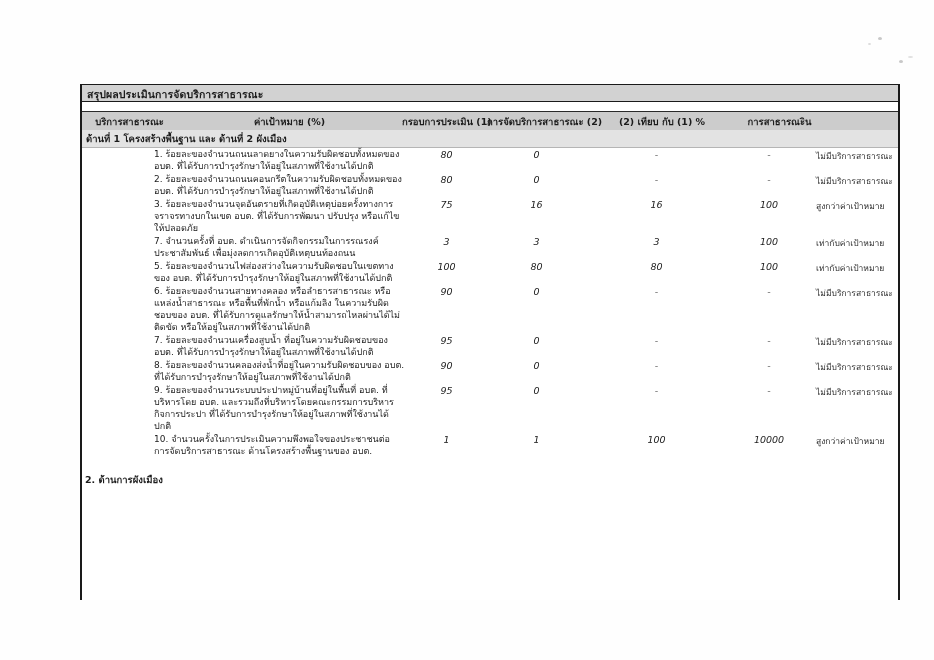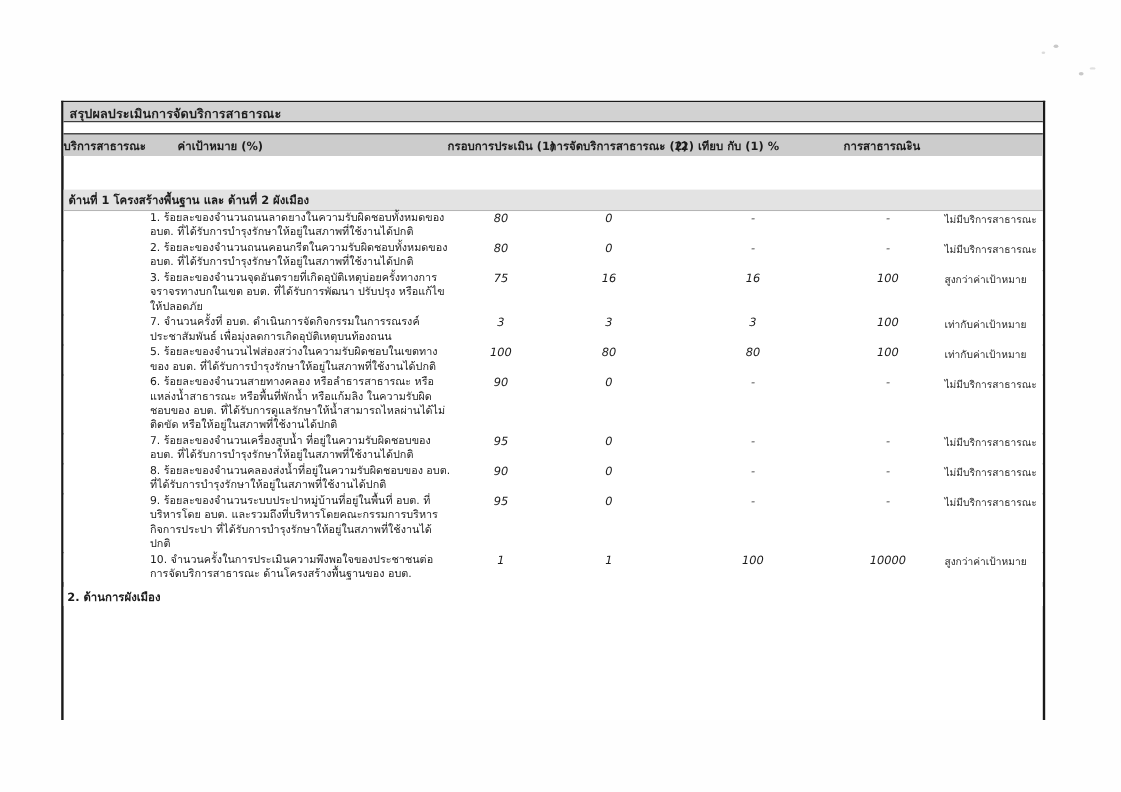--- a/index.html
+++ b/index.html
@@ -15,21 +15,21 @@
 
   
   .speck { position: absolute; background: #9a9a9a; border-radius: 50%; opacity: .55; }
   .speck.s1 { left: 878px; top: 37px; width: 4px; height: 3px; }
   .speck.s2 { left: 868px; top: 43px; width: 3px; height: 2px; opacity:.35; }
   .speck.s3 { left: 899px; top: 60px; width: 4px; height: 3px; }
   .speck.s4 { left: 908px; top: 56px; width: 5px; height: 2px; opacity:.3; }
 
   .frame {
     position: absolute;
-    left: 51px; top: 84px;
+    left: 80px; top: 84px;
     width: 820px; height: 516px;
     border-left: 2px solid #1a1a1a;
     border-right: 2px solid #1a1a1a;
     border-top: 1.5px solid #1a1a1a;
     background: #fff;
   }
   .title-bar {
     height: 17px;
     background: #d2d2d2;
     border-bottom: 1.5px solid #1a1a1a;
@@ -45,40 +45,40 @@
     grid-template-columns: 95px 225px 85px 105px 140px 95px auto;
     background: #cccccc;
     border-top: 1.5px solid #2a2a2a;
     padding: 2px 0 1px 0;
     min-height: 16px;
     align-items: center;
   }
   .header-cell {
     font-size: 9.5px;
     font-weight: bold;
+    text-align: center;
     white-space: nowrap;
     overflow: visible;
   }
   .subheader-row {
     background: #e3e3e3;
     border-bottom: 1px solid #b5b5b5;
     font-size: 9.5px;
     font-weight: bold;
     padding: 1px 4px 1px 4px;
     min-height: 14px;
-    margin-top: 28px;
   }
   .section-row {
     font-size: 9.5px;
     font-weight: bold;
     padding: 1px 4px 0 3px;
     min-height: 13px;
     background: #fff;
   }
-  .section-row.second { margin-top: 4px; }
+  .section-row.second { margin-top: 14px; }
 
   .data-row {
     display: grid;
     grid-template-columns: 72px 255px 75px 105px 135px 90px auto;
     align-items: start;
     background: #fff;
     margin-bottom: 1px;
   }
   .cell { font-size: 9px; line-height: 12px; }
   .cell.indicator { padding-right: 4px; color: #1b1b1b; }

